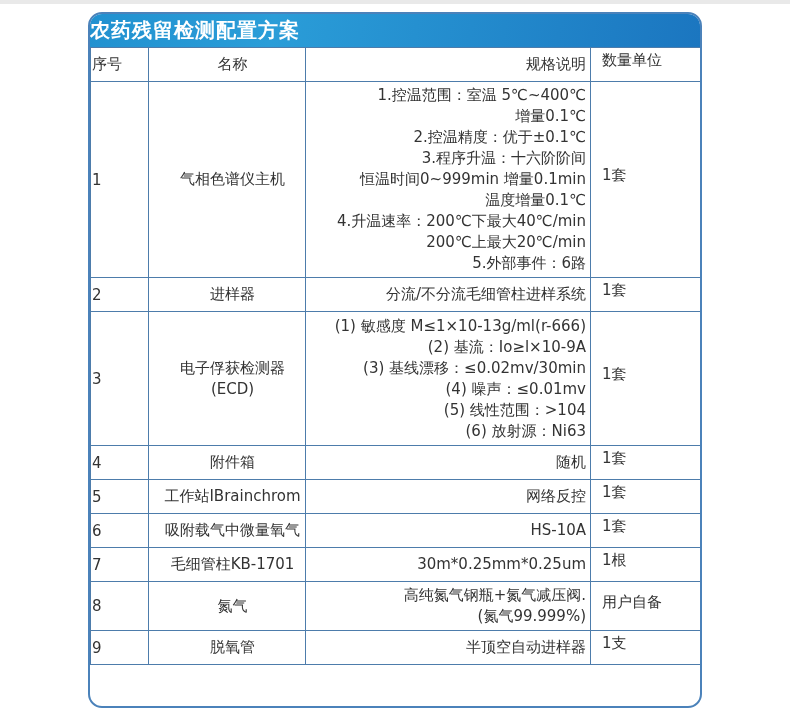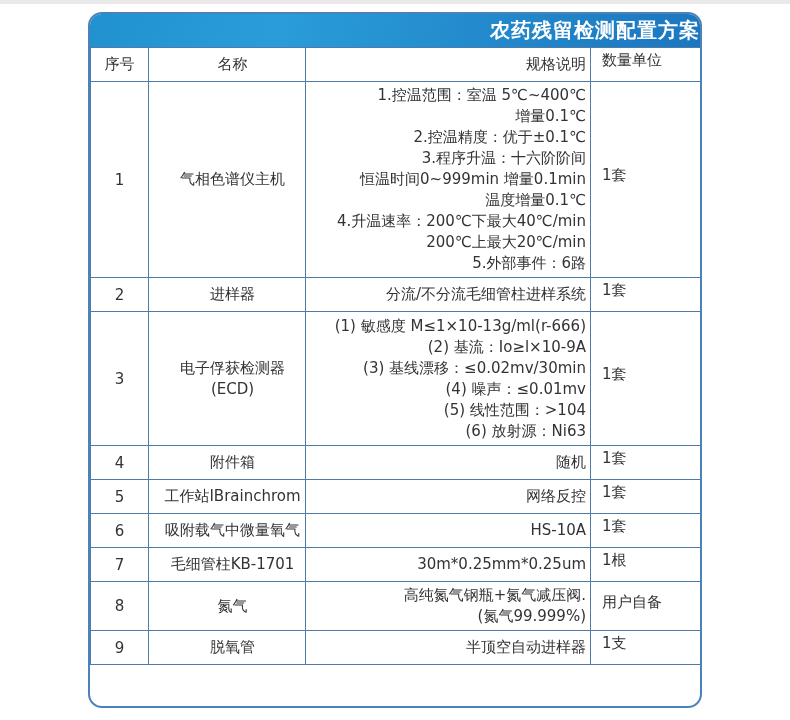--- a/index.html
+++ b/index.html
@@ -32,21 +32,21 @@
     height: 696px;
     box-sizing: border-box;
     border: 2px solid #4b82ba;
     border-radius: 14px;
     overflow: hidden;
     background: #ffffff;
   }
   .title-bar {
     height: 33px;
     line-height: 33px;
-    text-align: right;
+    text-align: left;
     background: linear-gradient(100deg, #2191d0 0%, #2a9dd8 30%, #1b76c0 100%);
     color: #ffffff;
     font-size: 20px;
     font-weight: bold;
     letter-spacing: 1px;
   }
   table.spec-table {
     width: 100%;
     border-collapse: collapse;
     table-layout: fixed;
@@ -56,21 +56,21 @@
   table.spec-table td, table.spec-table th {
     border: 1px solid #4d7cab;
     vertical-align: middle;
     font-weight: normal;
     overflow: hidden;
   }
   col.w-no   { width: 58px; }
   col.w-name { width: 157px; }
   col.w-spec { width: 285px; }
   col.w-qty  { width: 112px; }
-  .c-no   { text-align: center; }
+  .c-no   { text-align: left; }
   .c-name { text-align: center; padding: 3px 0 3px 11px; white-space: pre-line; line-height: 21px; }
   .c-spec { text-align: right; padding: 3px 4px 3px 7px;  white-space: pre-line; line-height: 21px; }
   .c-qty  { text-align: left; padding: 3px 4px 11px 11px; }
   tr.rh-hdr { height: 32px; }
   tr.rh-1  { height: 191px; }
   tr.rh-2  { height: 32px; }
   tr.rh-3  { height: 134px; }
   tr.rh-4  { height: 33px; }
   tr.rh-5  { height: 33px; }
   tr.rh-6  { height: 33px; }

